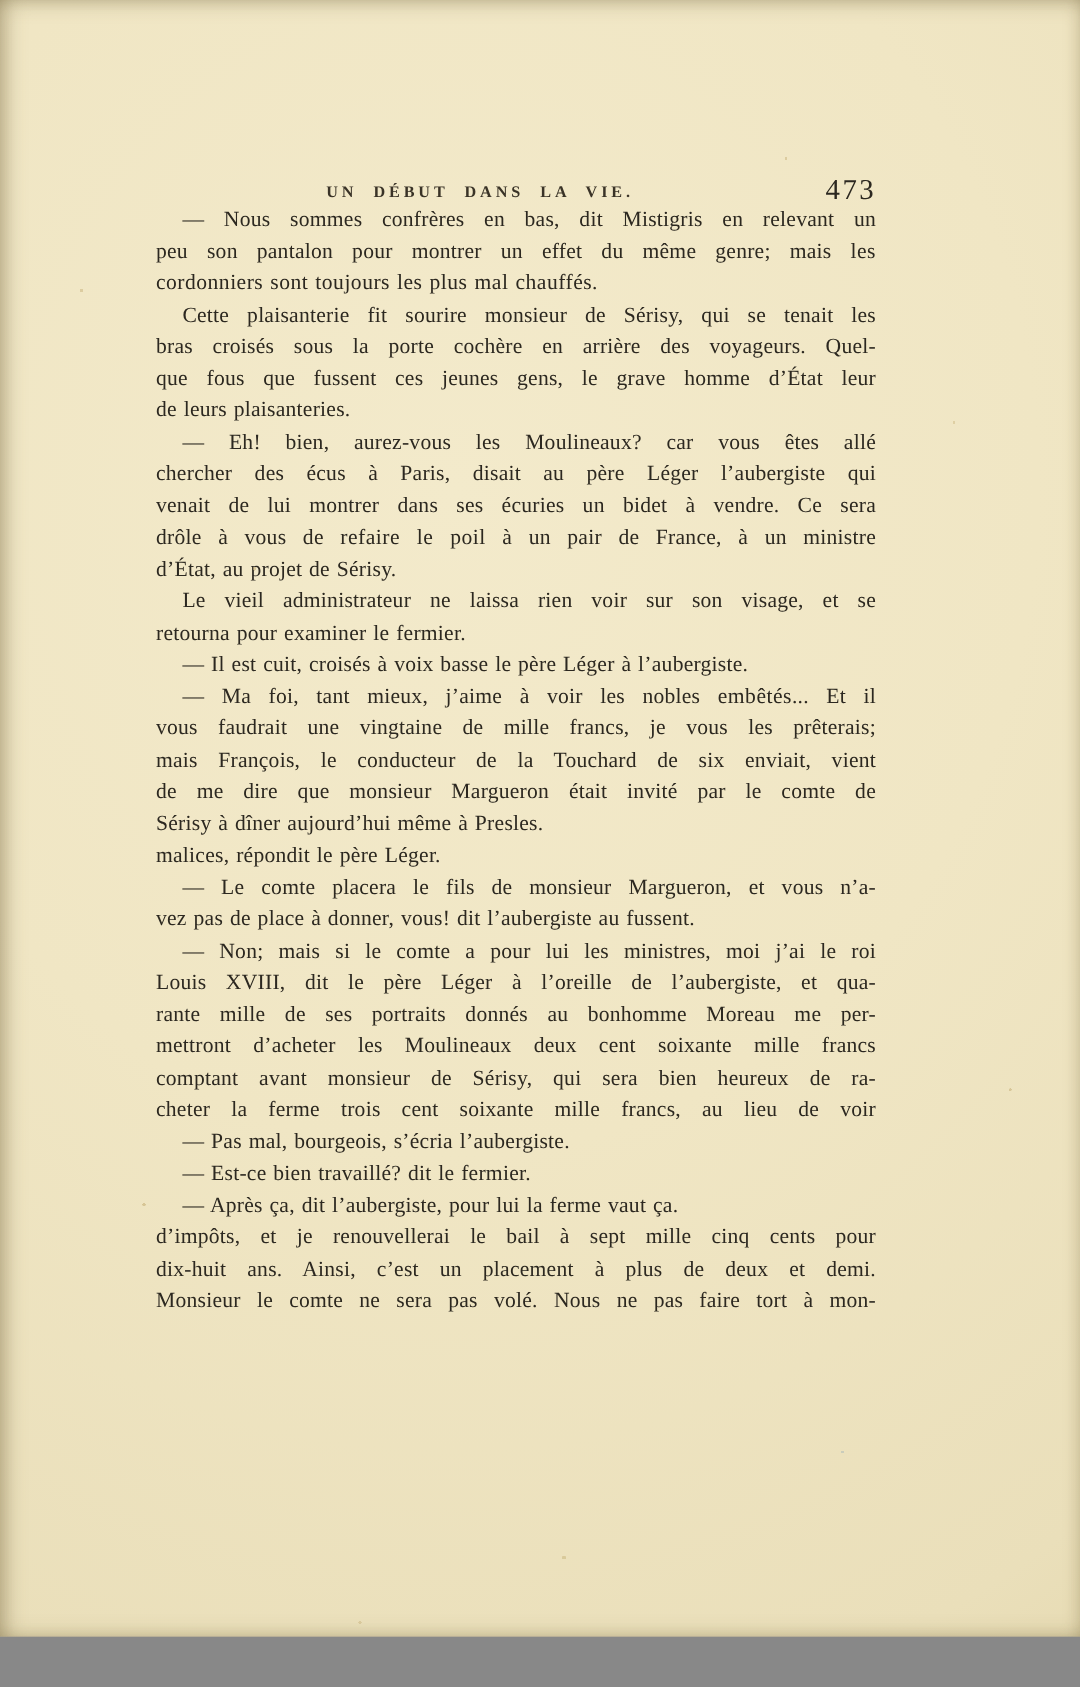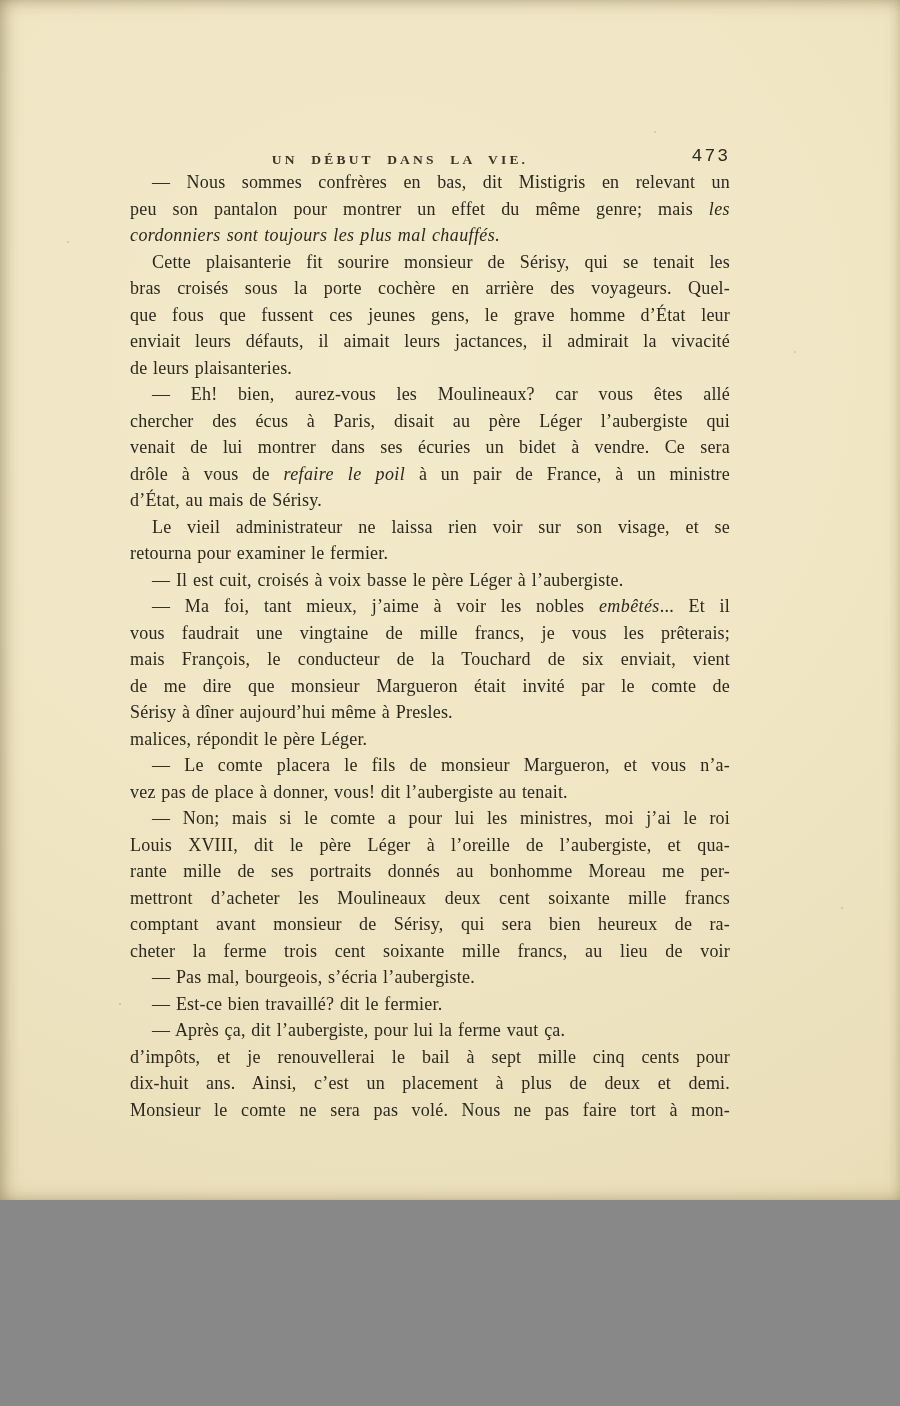--- a/index.html
+++ b/index.html
@@ -1,18 +1,18 @@
 <!DOCTYPE html>
 <html style="--ink: #2c2820; --header-ink: #3a3327;"><head>
 <meta charset="utf-8">
 <style>
   html,body{margin:0;padding:0;background:#888;}
   .scan{
     position:relative;
-    width:900px;height:1200px;
+    width:900px;height:1364px;
     margin:0;
     background:
       radial-gradient(120% 90% at 42% 30%, #f3eacb 0%, #f0e6c4 45%, #eadfba 85%, #e4d8ae 100%);
     font-family:"Liberation Serif","DejaVu Serif",serif;
     color:var(--ink,#2c2820);
     overflow:hidden;
   }
   
   .scan::before{
     content:'';position:absolute;inset:0;pointer-events:none;z-index:3;
@@ -41,85 +41,83 @@
     z-index:1;
   }
   .header-title{
     position:absolute;left:0;right:60px;text-align:center;
     font-size:13.5px;font-weight:bold;letter-spacing:3.2px;word-spacing:7px;
     color:var(--header-ink,#3a3327);
     white-space:nowrap;
   }
   .page-number{
     position:absolute;right:0;top:-6px;
-    font-size:18px;letter-spacing:2px;
+    font-size:24px;letter-spacing:2px;
     color:var(--ink,#2c2820);
-    font-family:Liberation Mono, monospace;
   }
   .text-block{
     position:absolute;left:130px;top:169px;width:600px;z-index:1;
   }
   .line{
     height:26.5px;line-height:26.5px;
     font-size:18px;letter-spacing:.2px;word-spacing:1px;
     text-align:justify;text-align-last:justify;
     overflow:hidden;white-space:normal;
   }
   .line.last{text-align-last:left;}
   .line.indent{text-indent:22px;}
-  .it{font-style:italic;letter-spacing:.4px;}
+  .it{letter-spacing:.4px;}
 </style>
 </head>
 <body>
 
 <div class="scan">
   <div class="page-header">
     <div class="header-title">UN DÉBUT DANS LA VIE.</div>
     <div class="page-number">473</div>
   </div>
   <div class="text-block">
       <div class="paragraph">
         <div class="line indent"><span>— Nous sommes confrères en bas, dit Mistigris en relevant un</span></div>
         <div class="line"><span>peu son pantalon pour montrer un effet du même genre; mais </span><span class="it">les</span></div>
         <div class="line last"><span class="it">cordonniers sont toujours les plus mal chauffés.</span></div>
       </div>
       <div class="paragraph">
         <div class="line indent"><span>Cette plaisanterie fit sourire monsieur de Sérisy, qui se tenait les</span></div>
         <div class="line"><span>bras croisés sous la porte cochère en arrière des voyageurs. Quel-</span></div>
         <div class="line"><span>que fous que fussent ces jeunes gens, le grave homme d’État leur</span></div>
-        <div class="line"><span>enviait leurs défauts, il aimait leurs jactances, il admirait la vivacité</span></div>
         <div class="line last"><span>de leurs plaisanteries.</span></div>
       </div>
       <div class="paragraph">
         <div class="line indent"><span>— Eh! bien, aurez-vous les Moulineaux? car vous êtes allé</span></div>
         <div class="line"><span>chercher des écus à Paris, disait au père Léger l’aubergiste qui</span></div>
         <div class="line"><span>venait de lui montrer dans ses écuries un bidet à vendre. Ce sera</span></div>
         <div class="line"><span>drôle à vous de </span><span class="it">refaire le poil</span><span> à un pair de France, à un ministre</span></div>
-        <div class="line last"><span>d’État, au mais de Sérisy.</span></div>
+        <div class="line last"><span>d’État, au projet de Sérisy.</span></div>
       </div>
       <div class="paragraph">
         <div class="line indent"><span>Le vieil administrateur ne laissa rien voir sur son visage, et se</span></div>
         <div class="line last"><span>retourna pour examiner le fermier.</span></div>
       </div>
       <div class="paragraph">
         <div class="line indent last"><span>— Il est cuit, croisés à voix basse le père Léger à l’aubergiste.</span></div>
       </div>
       <div class="paragraph">
         <div class="line indent"><span>— Ma foi, tant mieux, j’aime à voir les nobles </span><span class="it">embêtés</span><span>... Et il</span></div>
         <div class="line"><span>vous faudrait une vingtaine de mille francs, je vous les prêterais;</span></div>
         <div class="line"><span>mais François, le conducteur de la Touchard de six enviait, vient</span></div>
         <div class="line"><span>de me dire que monsieur Margueron était invité par le comte de</span></div>
         <div class="line last"><span>Sérisy à dîner aujourd’hui même à Presles.</span></div>
       </div>
       <div class="paragraph">
         <div class="line last"><span>malices, répondit le père Léger.</span></div>
       </div>
       <div class="paragraph">
         <div class="line indent"><span>— Le comte placera le fils de monsieur Margueron, et vous n’a-</span></div>
-        <div class="line last"><span>vez pas de place à donner, vous! dit l’aubergiste au tenait.</span></div>
+        <div class="line last"><span>vez pas de place à donner, vous! dit l’aubergiste au fussent.</span></div>
       </div>
       <div class="paragraph">
         <div class="line indent"><span>— Non; mais si le comte a pour lui les ministres, moi j’ai le roi</span></div>
         <div class="line"><span>Louis XVIII, dit le père Léger à l’oreille de l’aubergiste, et qua-</span></div>
         <div class="line"><span>rante mille de ses portraits donnés au bonhomme Moreau me per-</span></div>
         <div class="line"><span>mettront d’acheter les Moulineaux deux cent soixante mille francs</span></div>
         <div class="line"><span>comptant avant monsieur de Sérisy, qui sera bien heureux de ra-</span></div>
         <div class="line"><span>cheter la ferme trois cent soixante mille francs, au lieu de voir</span></div>
       </div>
       <div class="paragraph">

